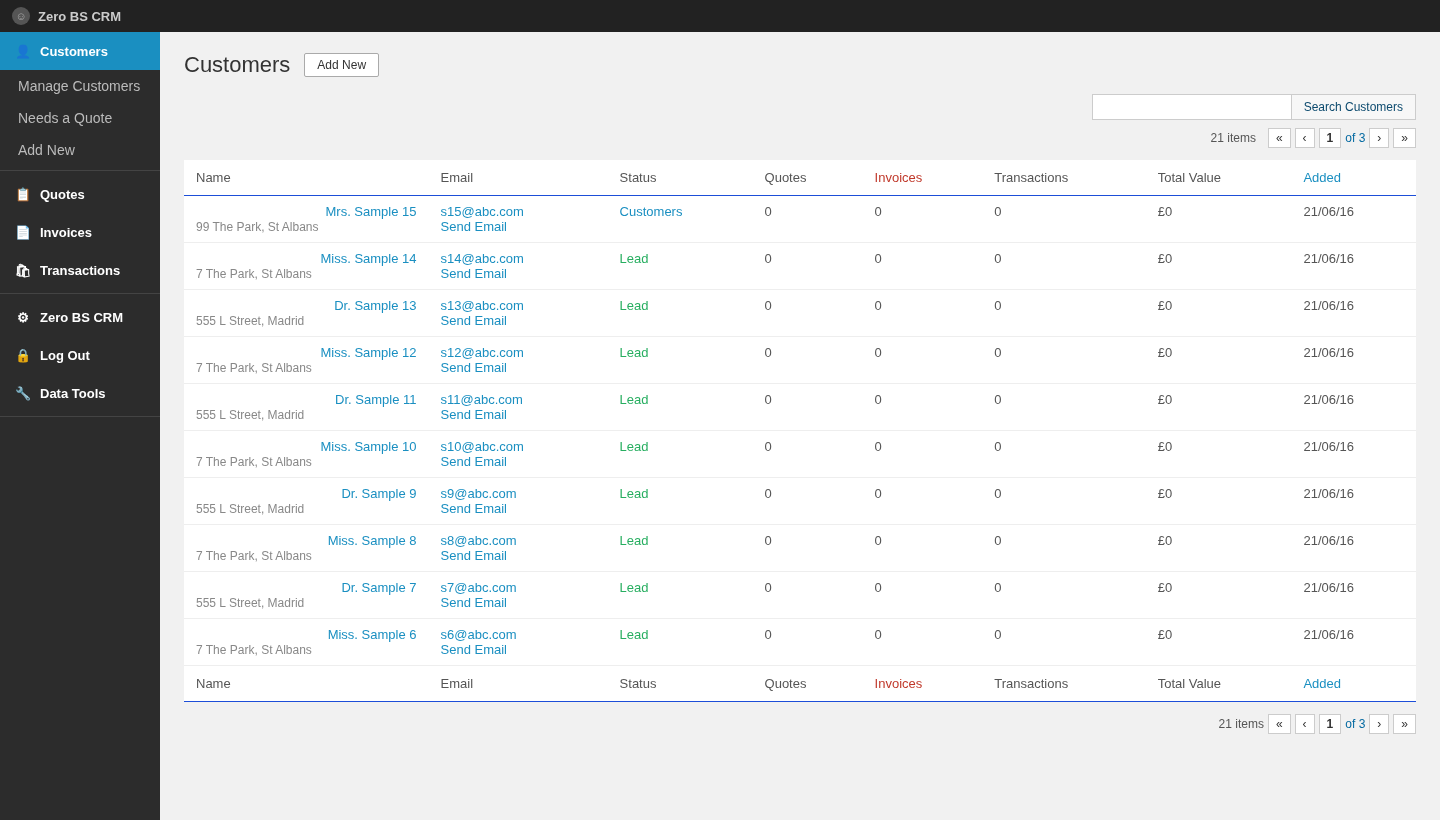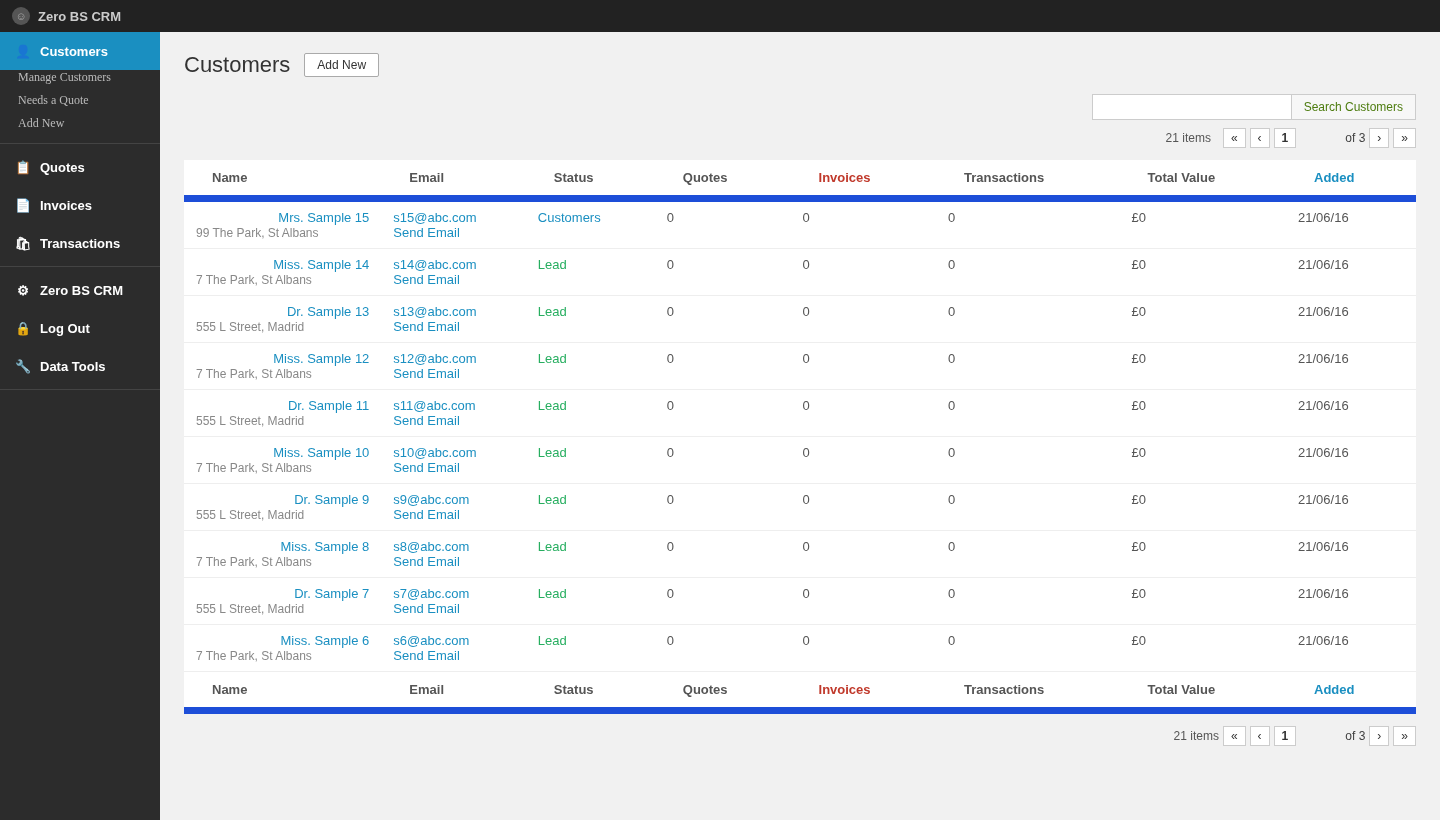--- a/index.html
+++ b/index.html
@@ -43,25 +43,24 @@
       display: flex;
       align-items: center;
       padding: 10px 14px;
       cursor: pointer;
       font-size: 13px;
       font-weight: bold;
       color: #fff;
     }
     .sidebar-item.active { background: #1a8fc1; }
     .sidebar-sub-item {
-      padding: 0 14px 8px 18px;
+      padding: 8px 14px 8px 18px;
       cursor: pointer;
-      font-size: 12px;
+      font-size: 14px;
       color: #bbb;
-      font-family: Liberation Serif, serif;
     }
     .sidebar-icon {
       width: 18px; height: 18px; margin-right: 8px; flex-shrink: 0;
       display: inline-flex; align-items: center; justify-content: center;
     }
     .sidebar-section-header {
       padding: 10px 14px;
       display: flex;
       align-items: center;
       cursor: pointer;
@@ -116,21 +115,21 @@
       background: #fff;
       outline: none;
     }
     .btn-search {
       background: #f7f7f7;
       border: 1px solid #ccc;
       border-left: none;
       padding: 5px 12px;
       cursor: pointer;
       font-size: 12px;
-      color: #4d7c0f;
+      color: #0c4a6e;
     }
 
     
     .pagination {
       display: flex;
       justify-content: flex-end;
       align-items: center;
       margin-bottom: 12px;
       font-size: 12px;
       color: #555;
@@ -143,35 +142,35 @@
       padding: 2px 7px;
       cursor: pointer;
       font-size: 12px;
       color: #333;
     }
     .page-btn.current {
       background: #fff;
       font-weight: bold;
       color: #333;
     }
-    .page-of { font-size: 12px; color: #404040; margin-left: 45px; }
+    .page-of { font-size: 12px; color: #0369a1; }
 
     
     .customers-table {
       width: 100%;
       border-collapse: collapse;
       background: #fff;
       font-size: 13px;
     }
     .customers-table th {
       text-align: left;
-      padding: 10px 28px;
-      border-bottom: 7px solid #1d4ed8;
+      padding: 10px 12px;
+      border-bottom: 1px solid #1d4ed8;
       color: #555;
-      font-weight: bold;
+      font-weight: normal;
       background: #fff;
     }
     .customers-table th.highlight { color: #c0392b; }
     .customers-table th.blue-link { color: #1a8fc1; }
     .customers-table td {
       padding: 8px 12px;
       border-bottom: 1px solid #eee;
       vertical-align: top;
       color: #555;
     }

